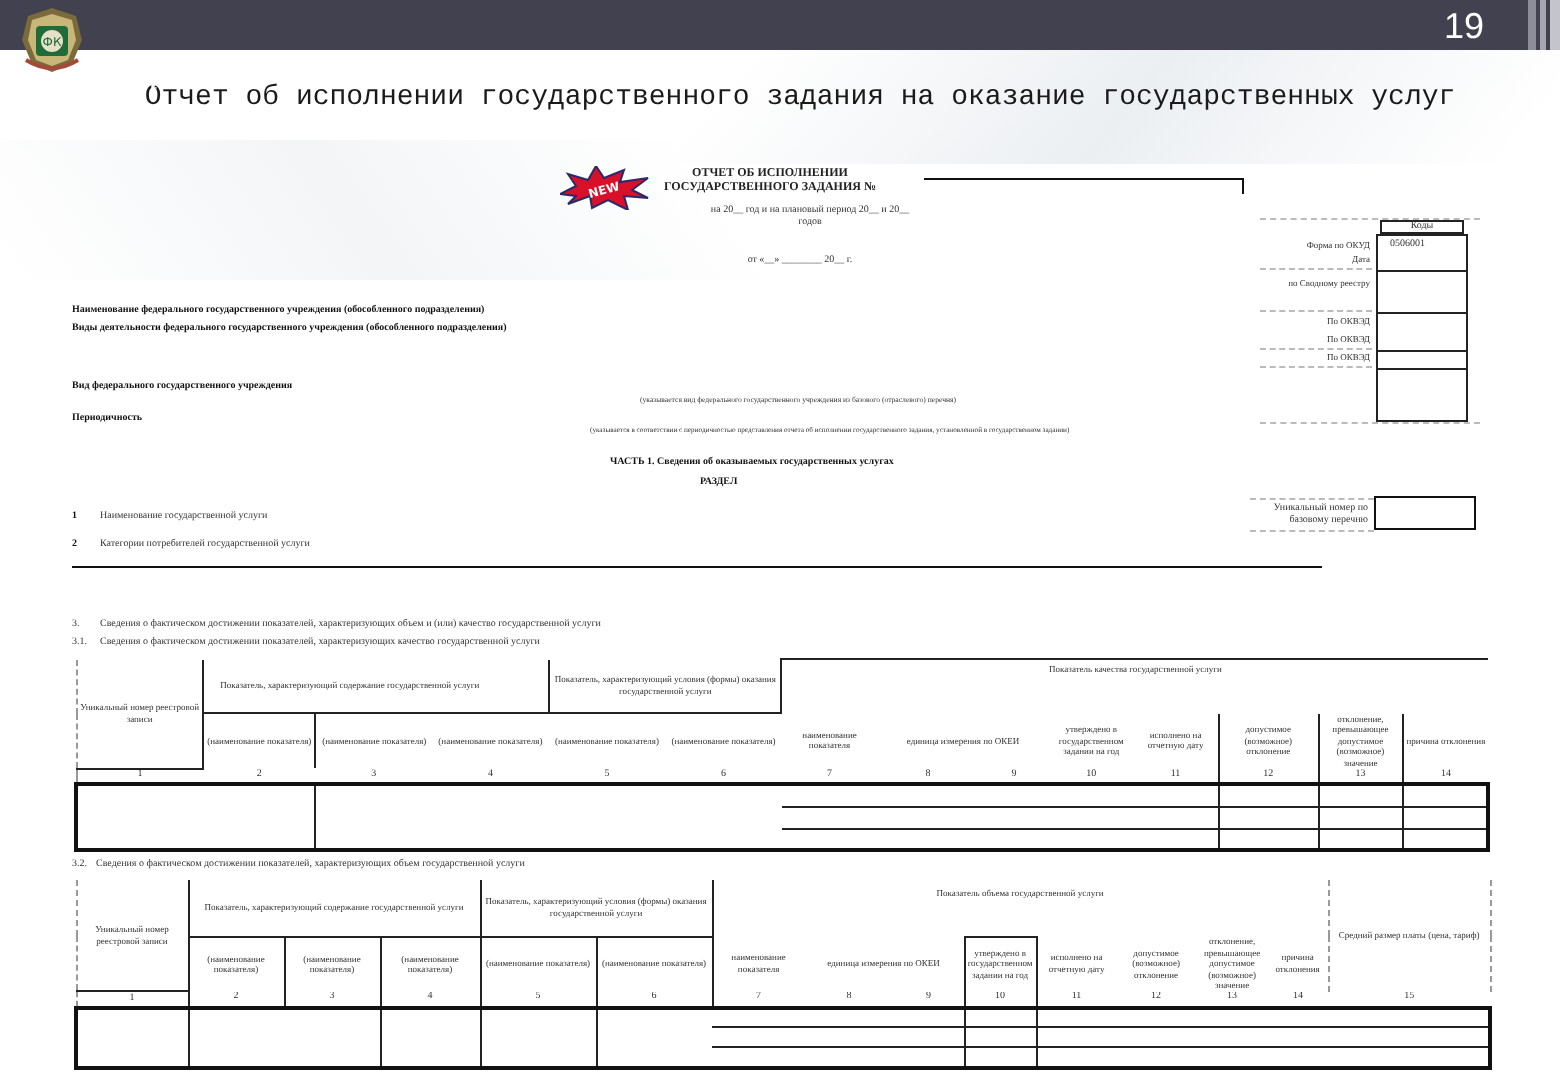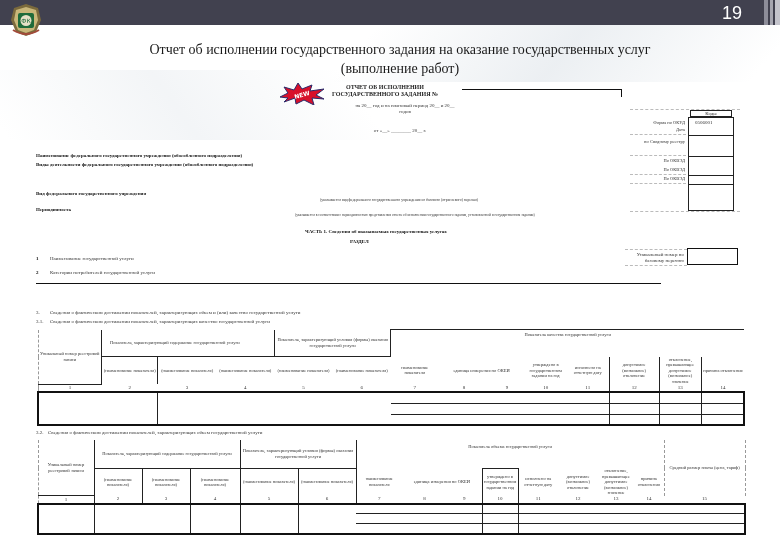--- a/index.html
+++ b/index.html
@@ -16,21 +16,21 @@
   .topbar { position: absolute; left: 0; top: 0; width: 780px; height: 25px; background: #41414f; z-index: 2; }
   .topbar .stripes { position: absolute; right: 0; top: 0; height: 25px; width: 30px; display: flex; gap: 2px; justify-content: flex-end; }
   .topbar .stripes span { width: 4px; height: 25px; background: #8d8d99; }
   .topbar .stripes span:nth-child(2) { background: #a6a6b0; width: 3px; }
   .topbar .stripes span:nth-child(3) { background: #c4c4cc; width: 5px; }
   .logo { position: absolute; left: 8px; top: 2px; width: 36px; height: 36px; z-index: 3; }
   .brand { position: absolute; left: 52px; top: 1px; font-family: Liberation Serif, serif; font-size: 20px; color: #ffffff; z-index: 3; letter-spacing: 1px; margin-top: 22px; }
   .brand i { font-style: italic; }
   .slide-num { position: absolute; right: 38px; top: 3px; font-family: "Liberation Sans", sans-serif; font-size: 18px; color: #ffffff; z-index: 3; }
 
-  .slide-title { position: absolute; left: 0; top: 40px; width: 780px; text-align: center; font-family: Liberation Serif, serif; font-size: 14px; line-height: 19px; color: #1a1a1a; z-index: 2; padding-left: 20px; }
+  .slide-title { position: absolute; left: 0; top: 40px; width: 780px; text-align: center; font-family: Liberation Mono, monospace; font-size: 14px; line-height: 19px; color: #1a1a1a; z-index: 2; padding-left: 20px; }
 
   
   .doc { position: absolute; left: 0; top: 0; width: 780px; height: 540px; z-index: 1; font-family: "Liberation Serif", serif; }
   .tiny { font-size: 5px; line-height: 6px; color: #333; }
   .tiny-b { font-size: 5px; line-height: 6px; color: #111; font-weight: bold; }
   .abs { position: absolute; }
 
   .report-head { position: absolute; left: 320px; top: 84px; width: 130px; text-align: center; font-size: 6px; line-height: 7px; font-weight: bold; color: #222; }
   .new-badge { position: absolute; left: 280px; top: 83px; width: 45px; height: 22px; }
   .head-line { position: absolute; left: 462px; top: 89px; width: 160px; height: 8px; border-top: 1px solid #111; border-right: 1px solid #111; }
@@ -74,21 +74,20 @@
   <rect x="10" y="11" width="16" height="15" rx="2" fill="#1f6b3a"></rect>
   <circle cx="18" cy="18.5" r="5.5" fill="#e6e0c6"></circle>
   <text x="18" y="21" font-size="6" text-anchor="middle" fill="#1f6b3a" font-family="DejaVu Sans, sans-serif">ФК</text>
   <path d="M5 28 Q18 36 31 28" stroke="#a34a3a" stroke-width="2" fill="none"></path>
 </svg>
 <div class="brand"><span>М</span><i>ф</i><span>]</span></div>
 <div class="slide-num">19</div>
 
 <div class="slide-title">
   <div>Отчет об исполнении государственного задания на оказание государственных услуг</div>
-  <div>(выполнение работ)</div>
 </div>
 
 <div class="doc">
 
   <svg class="new-badge" viewBox="0 0 45 22">
     <polygon points="0,14 8,10 4,4 14,7 18,0 22,6 32,2 30,8 44,6 36,12 44,16 32,15 34,22 24,17 16,21 15,15 4,19 8,15" fill="#d8102a" stroke="#2a2a6a" stroke-width="1"></polygon>
     <text x="22" y="14" font-size="6" text-anchor="middle" fill="#ffffff" font-family="DejaVu Sans, sans-serif" font-weight="bold" transform="rotate(-15 22 12)">NEW</text>
   </svg>
   <div class="report-head">
     <div>ОТЧЕТ ОБ ИСПОЛНЕНИИ</div>

